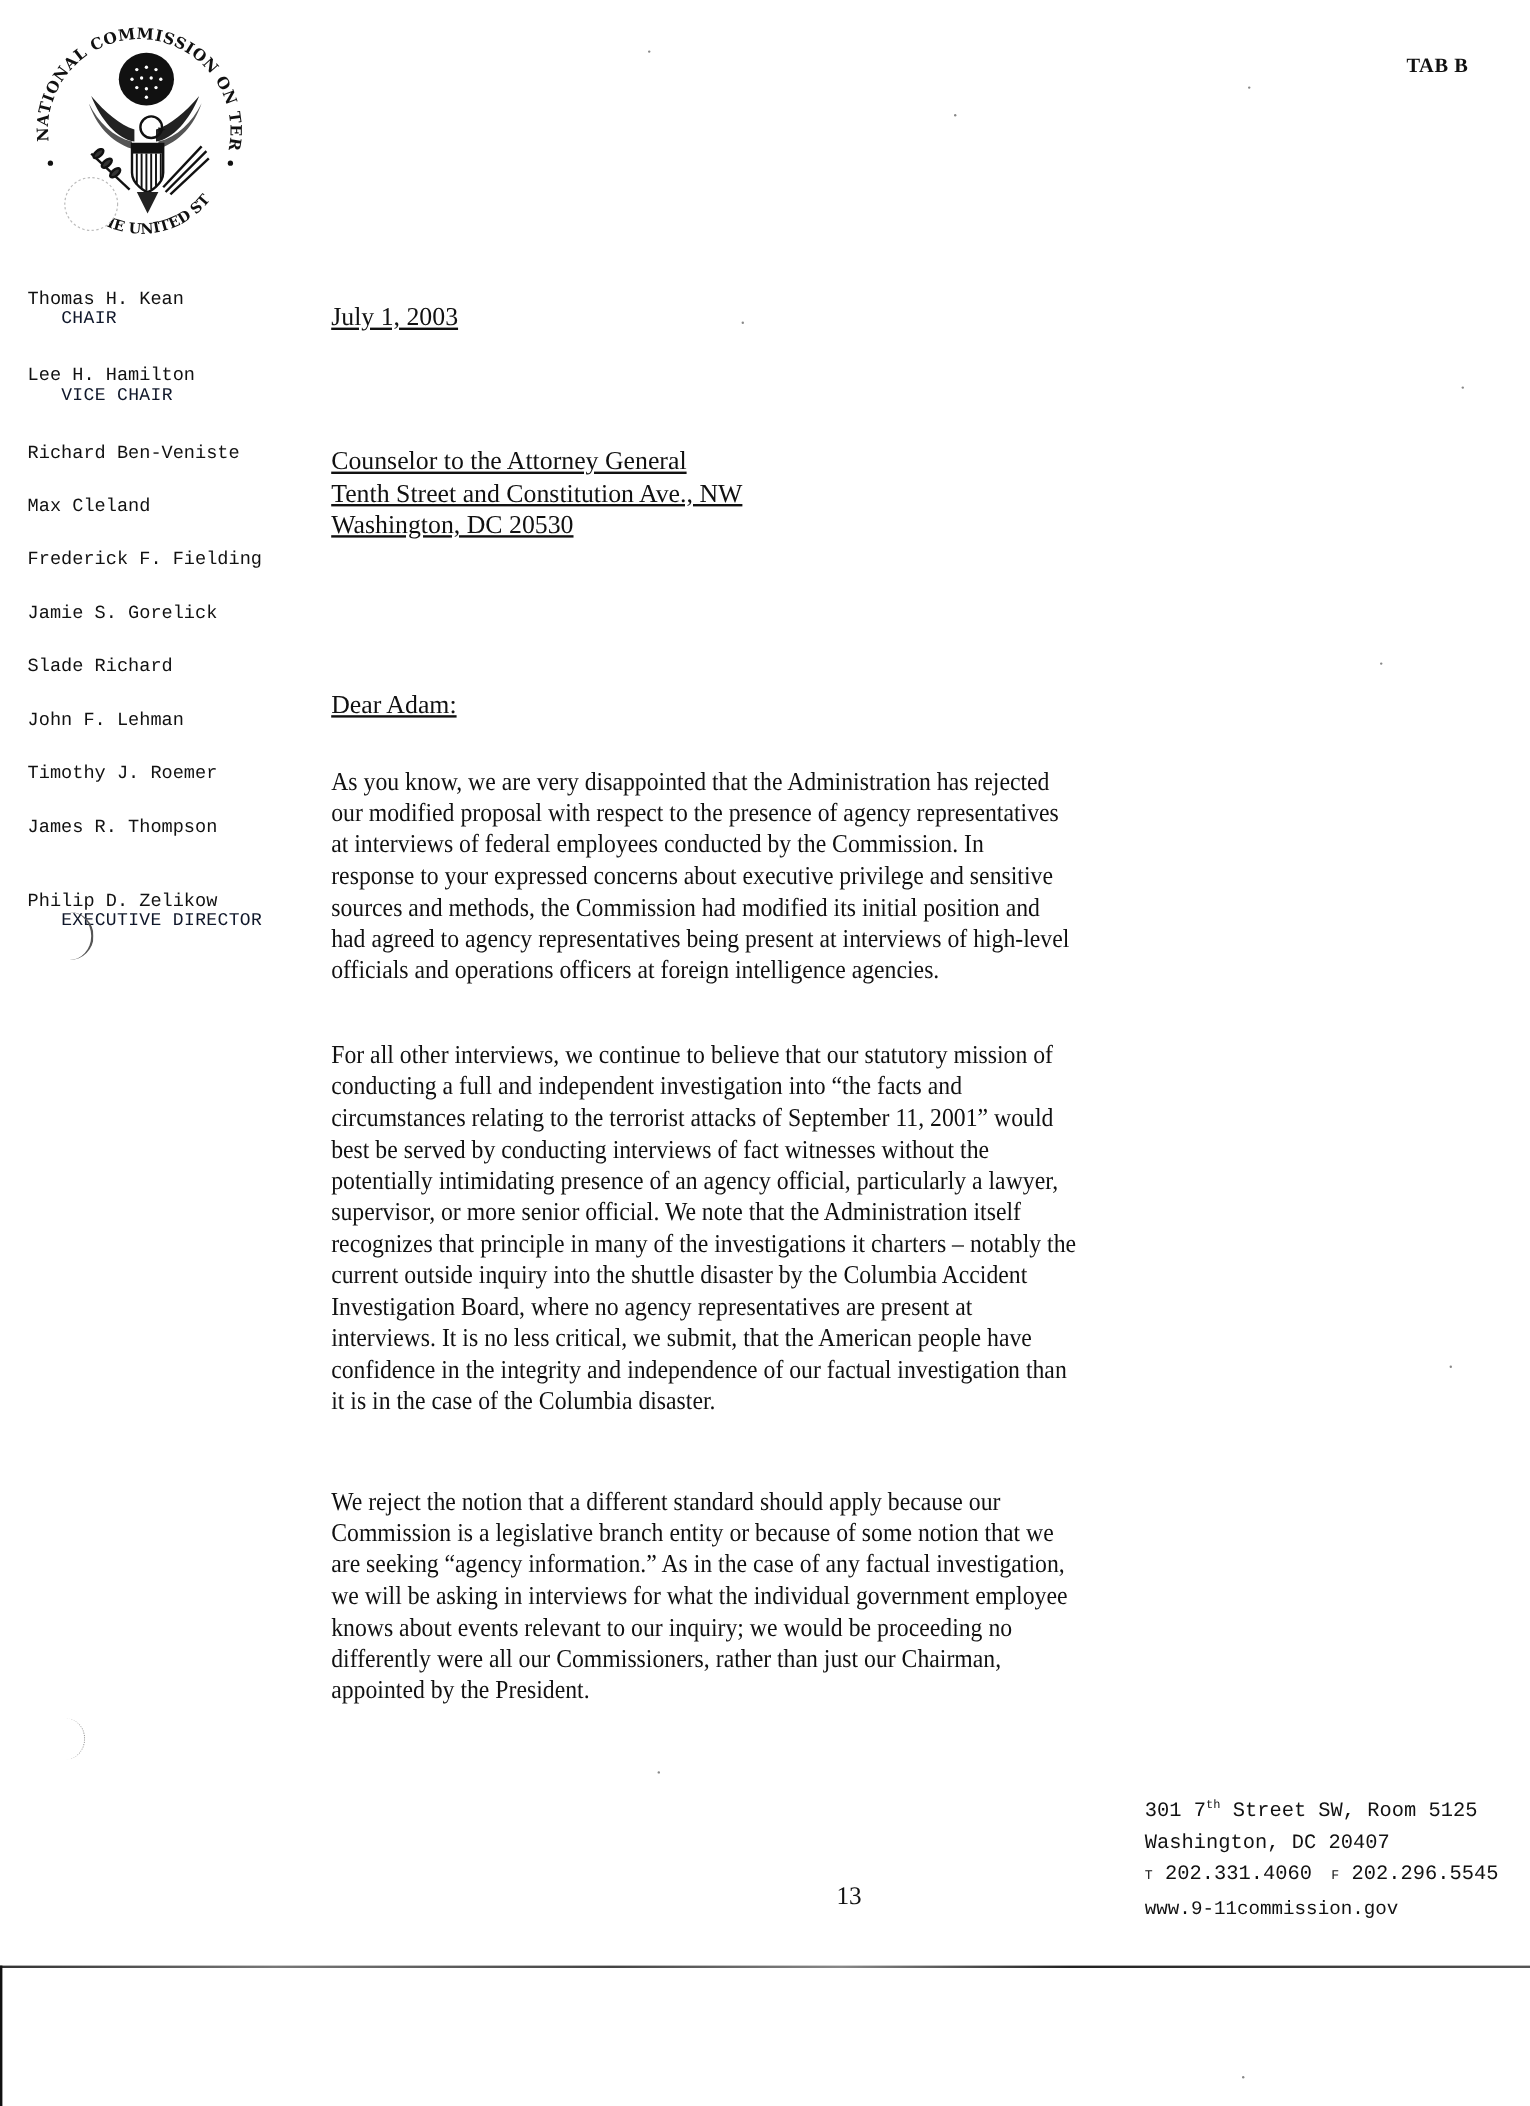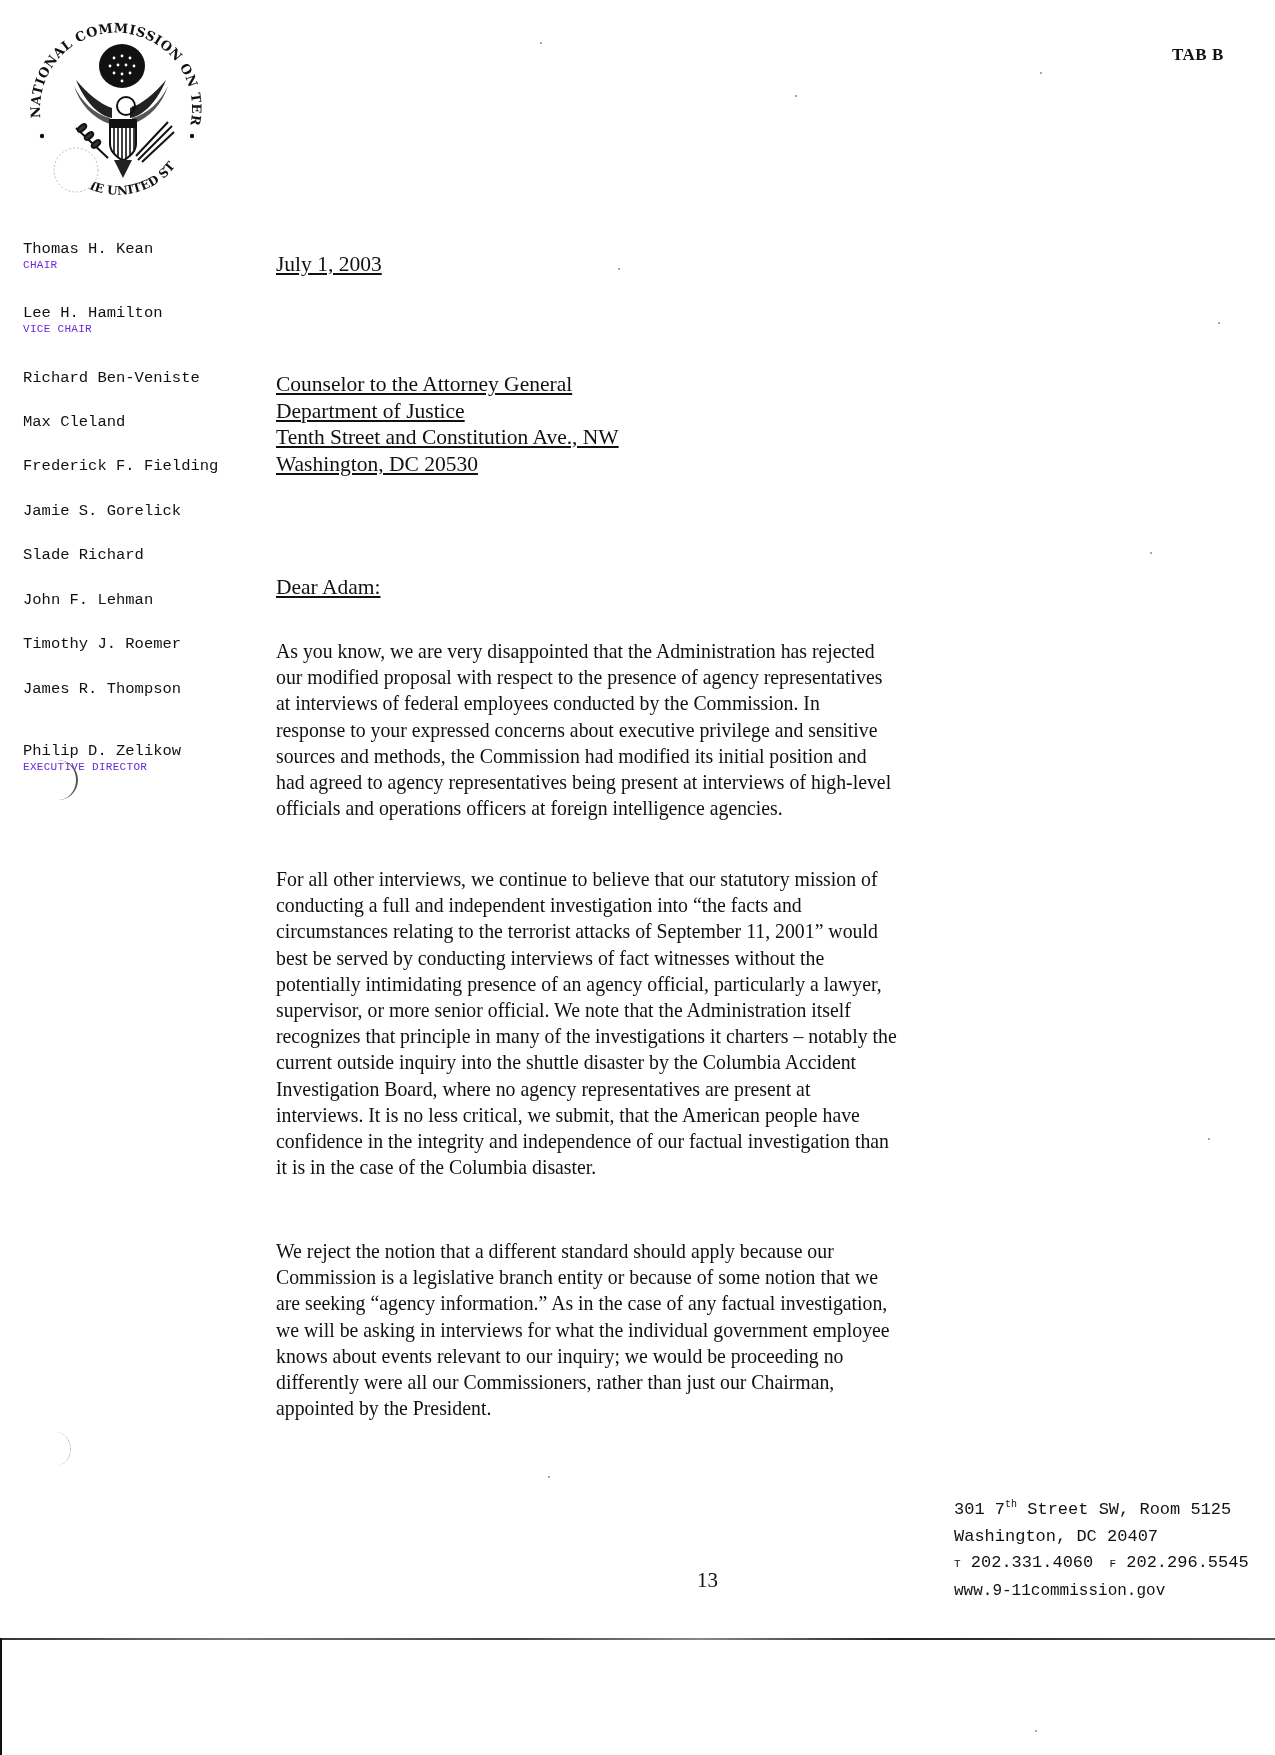--- a/index.html
+++ b/index.html
@@ -7,21 +7,21 @@
     .serif { font-family: "Liberation Serif", "DejaVu Serif", serif; }
     .sans { font-family: Liberation Mono, monospace; }
 
     #seal { position: absolute; left: 14px; top: 8px; width: 200px; height: 200px; }
 
     #tab-label { position: absolute; left: 1172px; top: 45px; font-size: 17px; font-weight: bold; letter-spacing: 0.5px; }
 
     #roster { position: absolute; left: 23px; top: 240px; width: 200px; }
     .member { position: absolute; left: 0; white-space: nowrap; }
     .member .name { font-size: 15.5px; color: #111; display: block; line-height: 18px; }
-    .member .role { font-size: 11px; color: #6d28d9; display: block; line-height: 15px; letter-spacing: 0.3px; }
+    .member .role { font-size: 15px; color: #0f172a; display: block; line-height: 15px; letter-spacing: 0.3px; margin-left: 28px; }
 
     #letter { position: absolute; left: 276px; top: 0; width: 820px; }
     .line-block { position: absolute; left: 0; white-space: nowrap; font-size: 21.5px; line-height: 26.5px; text-decoration: underline; }
     #date { top: 251px; }
     #recipient { top: 371px; }
     #salutation { top: 574px; }
     .para { position: absolute; left: 0; width: 800px; font-size: 21.5px; line-height: 26.2px; }
     .para span.ln { display: block; white-space: nowrap; transform-origin: left center; }
     #p1 { top: 638px; }
     #p2 { top: 866px; }
@@ -151,21 +151,20 @@
 </div>
 
 <div style="position:absolute;left:38px;top:760px;width:38px;height:40px;border-right:2px solid #555;border-radius:50%;"></div>
 <div style="position:absolute;left:40px;top:1432px;width:30px;height:34px;border-right:1px dotted #999;border-radius:50%;"></div>
 
 <div id="letter" class="serif">
   <div id="date" class="line-block">July 1, 2003</div>
 
   <div id="recipient" class="line-block">
     <div>Counselor to the Attorney General</div>
-    <div>Department of Justice</div>
     <div>Tenth Street and Constitution Ave., NW</div>
     <div>Washington, DC 20530</div>
   </div>
 
   <div id="salutation" class="line-block">Dear Adam:</div>
 
   <div id="p1" class="para">
     <span class="ln" style="transform:scaleX(0.92)">As you know, we are very disappointed that the Administration has rejected</span>
     <span class="ln" style="transform:scaleX(0.92)">our modified proposal with respect to the presence of agency representatives</span>
     <span class="ln" style="transform:scaleX(0.92)">at interviews of federal employees conducted by the Commission.   In</span>

